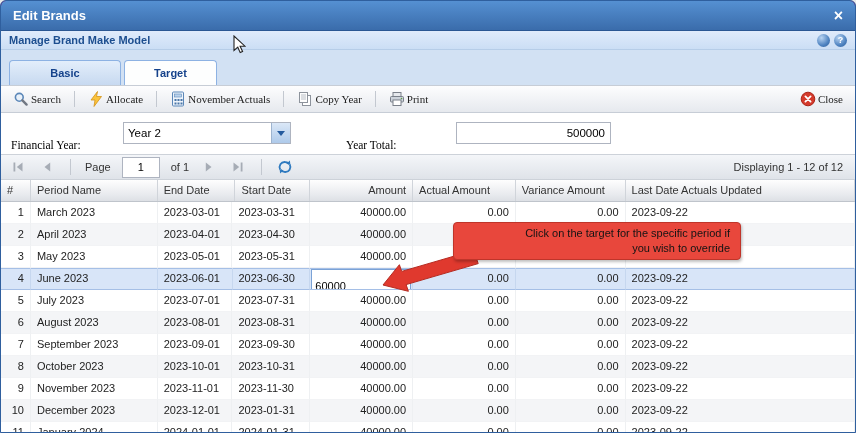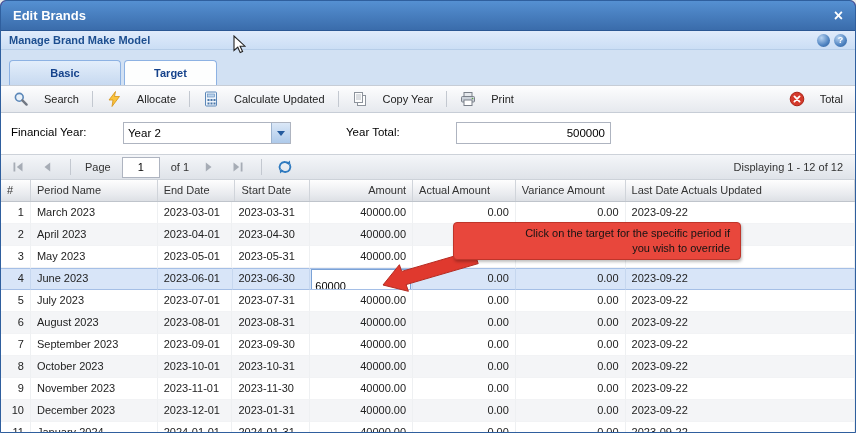--- a/index.html
+++ b/index.html
@@ -25,28 +25,28 @@
     padding:0 0 0 8px;box-sizing:border-box;gap:3px;}
   .tab{height:25px;line-height:25px;text-align:center;font-weight:bold;color:#15428b;font-size:11px;cursor:pointer;
     background:linear-gradient(#e3eefb,#c7d9f0);border:1px solid #8db2e3;border-bottom:none;border-radius:4px 4px 0 0;box-sizing:border-box;}
   .tab:nth-child(1){width:112px;}
   .tab:nth-child(2){width:93px;}
   .tab.active{background:#fdfefe;}
 
   
   .toolbar{position:absolute;top:84px;left:0;right:0;height:28px;background:linear-gradient(#fdfdfe,#e6e9ee);
     border-top:1px solid #c7cdd6;border-bottom:1px solid #c7cdd6;display:flex;align-items:center;padding:0 6px;box-sizing:border-box;gap:4px;}
-  .tbtn{display:flex;align-items:center;gap:15px;padding:2px 6px;border-radius:3px;cursor:pointer;color:#222;white-space:nowrap;}
+  .tbtn{display:flex;align-items:center;gap:2px;padding:2px 6px;border-radius:3px;cursor:pointer;color:#222;white-space:nowrap;font-family:Liberation Serif, serif;}
   .tbtn svg{display:block;}
   .tsep{width:1px;height:16px;background:#c3c8d0;margin:0 3px;}
   .tspacer{flex:1;}
 
   
   .formrow{position:absolute;top:112px;left:0;right:0;height:41px;background:#fff;}
-  .flabel{position:absolute;top:13px;font-size:11.5px;color:#000;}
+  .flabel{position:absolute;top:26px;font-size:11.5px;color:#000;font-family:Liberation Serif, serif;}
   .fy-label{left:10px;}
   .yt-label{left:345px;}
   .combo{position:absolute;left:122px;top:9px;width:168px;height:22px;border:1px solid #aeb4c0;background:#fff;
     box-sizing:border-box;display:flex;}
   .combo input{flex:1;min-width:0;border:none;outline:none;padding:0 4px;font:11.5px "Liberation Sans",sans-serif;background:transparent;}
   .combo .trigger{width:18px;border-left:1px solid #9db4d0;background:linear-gradient(#dbe8f7,#aecaea);
     display:flex;align-items:center;justify-content:center;cursor:pointer;}
   .tri{width:0;height:0;border-left:4px solid transparent;border-right:4px solid transparent;border-top:5px solid #235a9e;}
   .yt-input{position:absolute;left:455px;top:9px;width:155px;height:22px;border:1px solid #aeb4c0;box-sizing:border-box;
     text-align:right;padding:0 5px;font:11.5px "Liberation Sans",sans-serif;outline:none;}
@@ -139,21 +139,21 @@
           <rect x="4.5" y="3" width="7" height="3" fill="#b9d2ec" stroke="#5b87b8" stroke-width="0.6"></rect>
           <g fill="#4a76a8">
             <rect x="4.5" y="8" width="2" height="2"></rect>
             <rect x="7.5" y="8" width="2" height="2"></rect>
             <rect x="10.5" y="8" width="2" height="2"></rect>
             <rect x="4.5" y="11.5" width="2" height="2"></rect>
             <rect x="7.5" y="11.5" width="2" height="2"></rect>
             <rect x="10.5" y="11.5" width="2" height="2"></rect>
           </g>
         </svg>
-      <span>Calculate Updated</span>
+      <span>November Actuals</span>
     </div>
     <div class="tsep"></div>
     <div class="tbtn">
       <svg width="16" height="16" viewBox="0 0 16 16">
           <rect x="5.5" y="4.5" width="8" height="10" fill="#fff" stroke="#8d939c"></rect>
           <rect x="2.5" y="1.5" width="8" height="10" fill="#fdfdfd" stroke="#8d939c"></rect>
           <g stroke="#b9bec6">
             <line x1="4" y1="4" x2="9" y2="4"></line>
             <line x1="4" y1="6" x2="9" y2="6"></line>
             <line x1="4" y1="8" x2="9" y2="8"></line>
@@ -170,21 +170,21 @@
           <circle cx="12.5" cy="7.5" r="0.8" fill="#5a9e45"></circle>
         </svg>
       <span>Print</span>
     </div>
     <div class="tspacer"></div>
     <div class="tbtn">
       <svg width="16" height="16" viewBox="0 0 16 16">
           <circle cx="8" cy="8" r="6.8" fill="#d43a2c" stroke="#a92417"></circle>
           <path d="M5.4 5.4 L10.6 10.6 M10.6 5.4 L5.4 10.6" stroke="#fff" stroke-width="1.8" stroke-linecap="round"></path>
         </svg>
-      <span>Total</span>
+      <span>Close</span>
     </div>
   </div>
 
   <div class="formrow">
     <span class="flabel fy-label">Financial Year:</span>
     <div class="combo">
       <input readonly="" value="Year 2" style="">
       <span class="trigger">
           <span class="tri"></span>
         </span>

